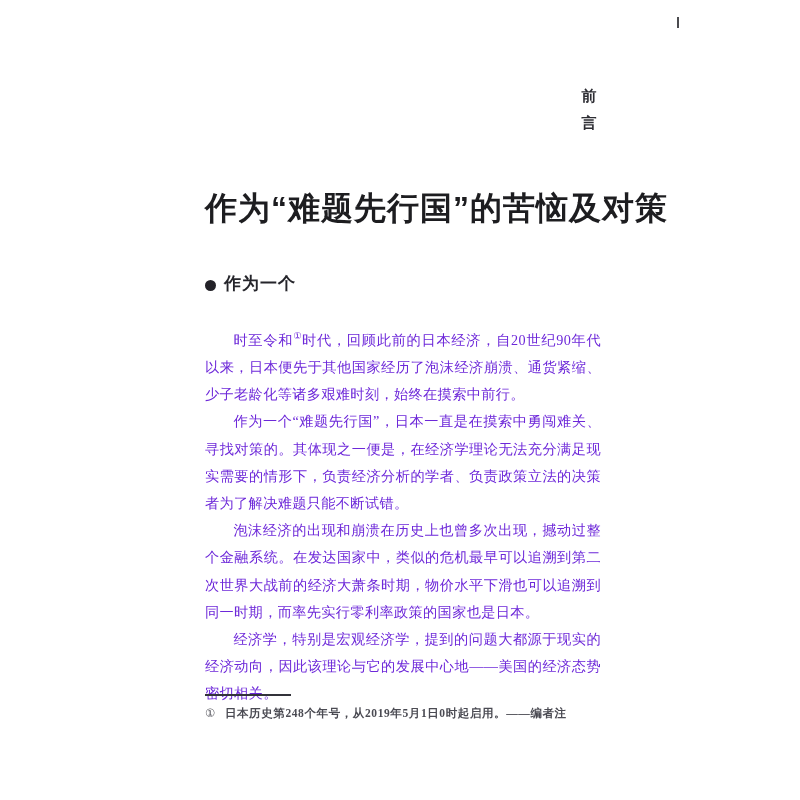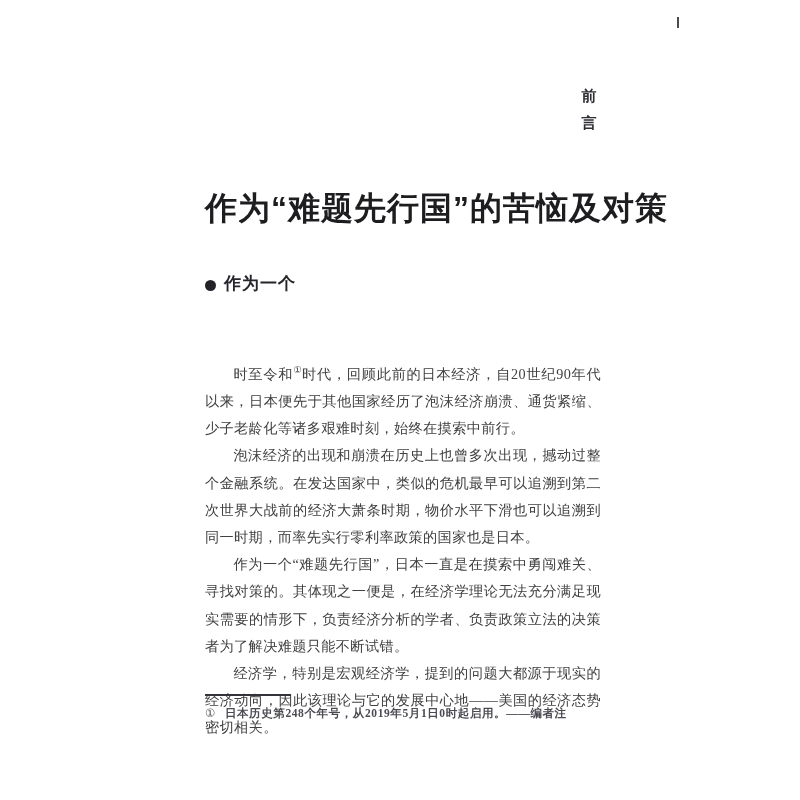--- a/index.html
+++ b/index.html
@@ -94,25 +94,24 @@
 
   
   .body-text {
     position: absolute;
     left: 205px;
     top: 323px;
     width: 396px;
     font-family: "Liberation Serif", serif;
     font-size: 14.2px;
     line-height: 27.2px;
-    color: #404040;
+    color: #6d28d9;
     text-align: justify;
     text-align-last: left;
     letter-spacing: 0.35px;
-    margin-top: 34px;
   }
   .body-text p {
     margin: 0;
     text-indent: 2em;
   }
   .body-text p .sup {
     font-size: 9.5px;
     vertical-align: super;
     letter-spacing: 0;
   }
@@ -156,22 +155,22 @@
 
   <div class="chapter-title">作为“难题先行国”的苦恼及对策</div>
 
   <div class="section-heading">
     <span class="section-bullet"></span>
     <span class="section-heading-text">作为一个</span>
   </div>
 
   <div class="body-text">
     <p><span>时至令和</span><span class="sup">①</span><span>时代，回顾此前的日本经济，自20世纪90年代以来，日本便先于其他国家经历了泡沫经济崩溃、通货紧缩、少子老龄化等诸多艰难时刻，始终在摸索中前行。</span></p>
+    <p>作为一个“难题先行国”，日本一直是在摸索中勇闯难关、寻找对策的。其体现之一便是，在经济学理论无法充分满足现实需要的情形下，负责经济分析的学者、负责政策立法的决策者为了解决难题只能不断试错。</p>
     <p>泡沫经济的出现和崩溃在历史上也曾多次出现，撼动过整个金融系统。在发达国家中，类似的危机最早可以追溯到第二次世界大战前的经济大萧条时期，物价水平下滑也可以追溯到同一时期，而率先实行零利率政策的国家也是日本。</p>
-    <p>作为一个“难题先行国”，日本一直是在摸索中勇闯难关、寻找对策的。其体现之一便是，在经济学理论无法充分满足现实需要的情形下，负责经济分析的学者、负责政策立法的决策者为了解决难题只能不断试错。</p>
     <p>经济学，特别是宏观经济学，提到的问题大都源于现实的经济动向，因此该理论与它的发展中心地——美国的经济态势密切相关。</p>
   </div>
 
   <div class="footnote">
     <div class="footnote-rule"></div>
     <div class="footnote-text">
       <span class="footnote-marker">①</span>
       <span class="footnote-body">日本历史第248个年号，从2019年5月1日0时起启用。——编者注</span>
     </div>
   </div>

